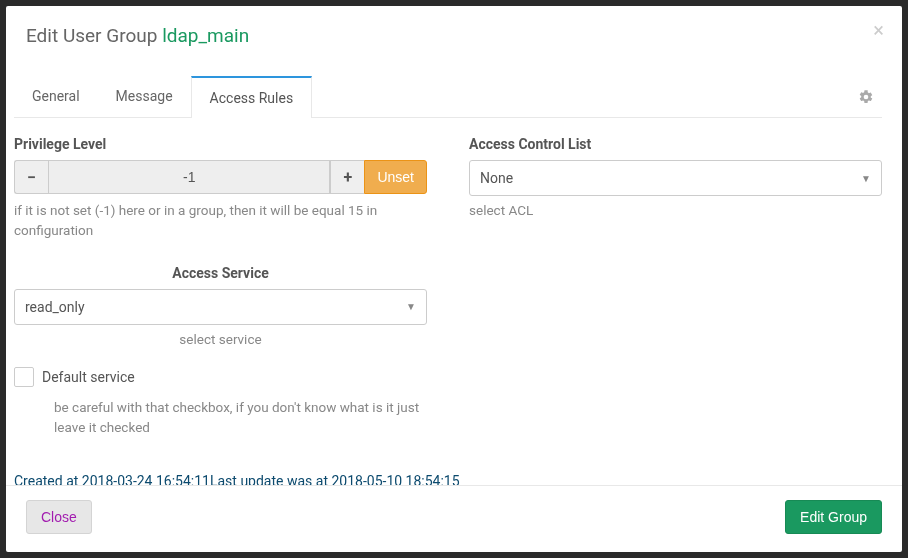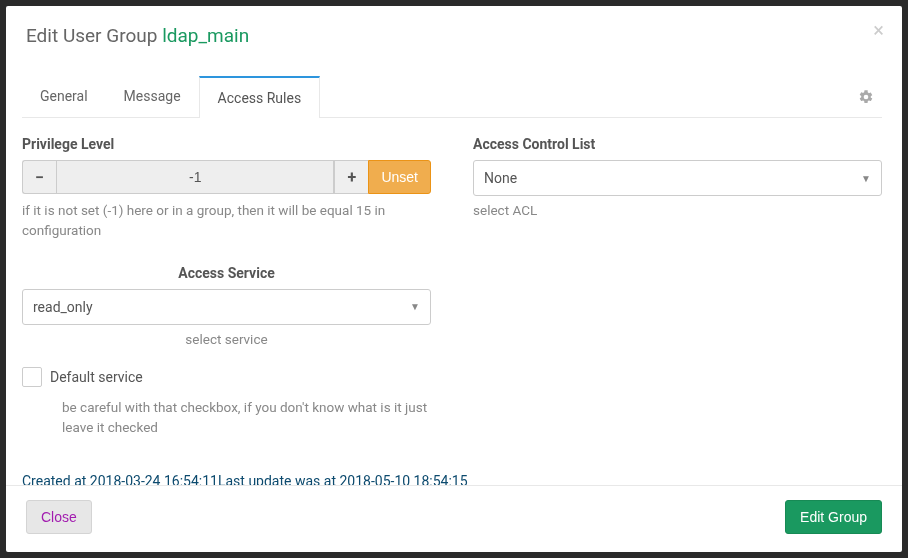--- a/index.html
+++ b/index.html
@@ -40,21 +40,21 @@
     .close-x {
       position: absolute;
       right: 18px;
       top: 14px;
       font-size: 20px;
       color: #ccc;
       cursor: pointer;
       line-height: 1;
     }
     .modal-body {
-      padding: 10px 20px 20px 16px;
+      padding: 10px 20px 20px 8px;
       flex: 1;
       overflow: auto;
     }
     .tabs-wrap {
       display: flex;
       align-items: center;
       border-bottom: 1px solid #e8e8e8;
       margin-top: 10px;
       position: relative;
     }

